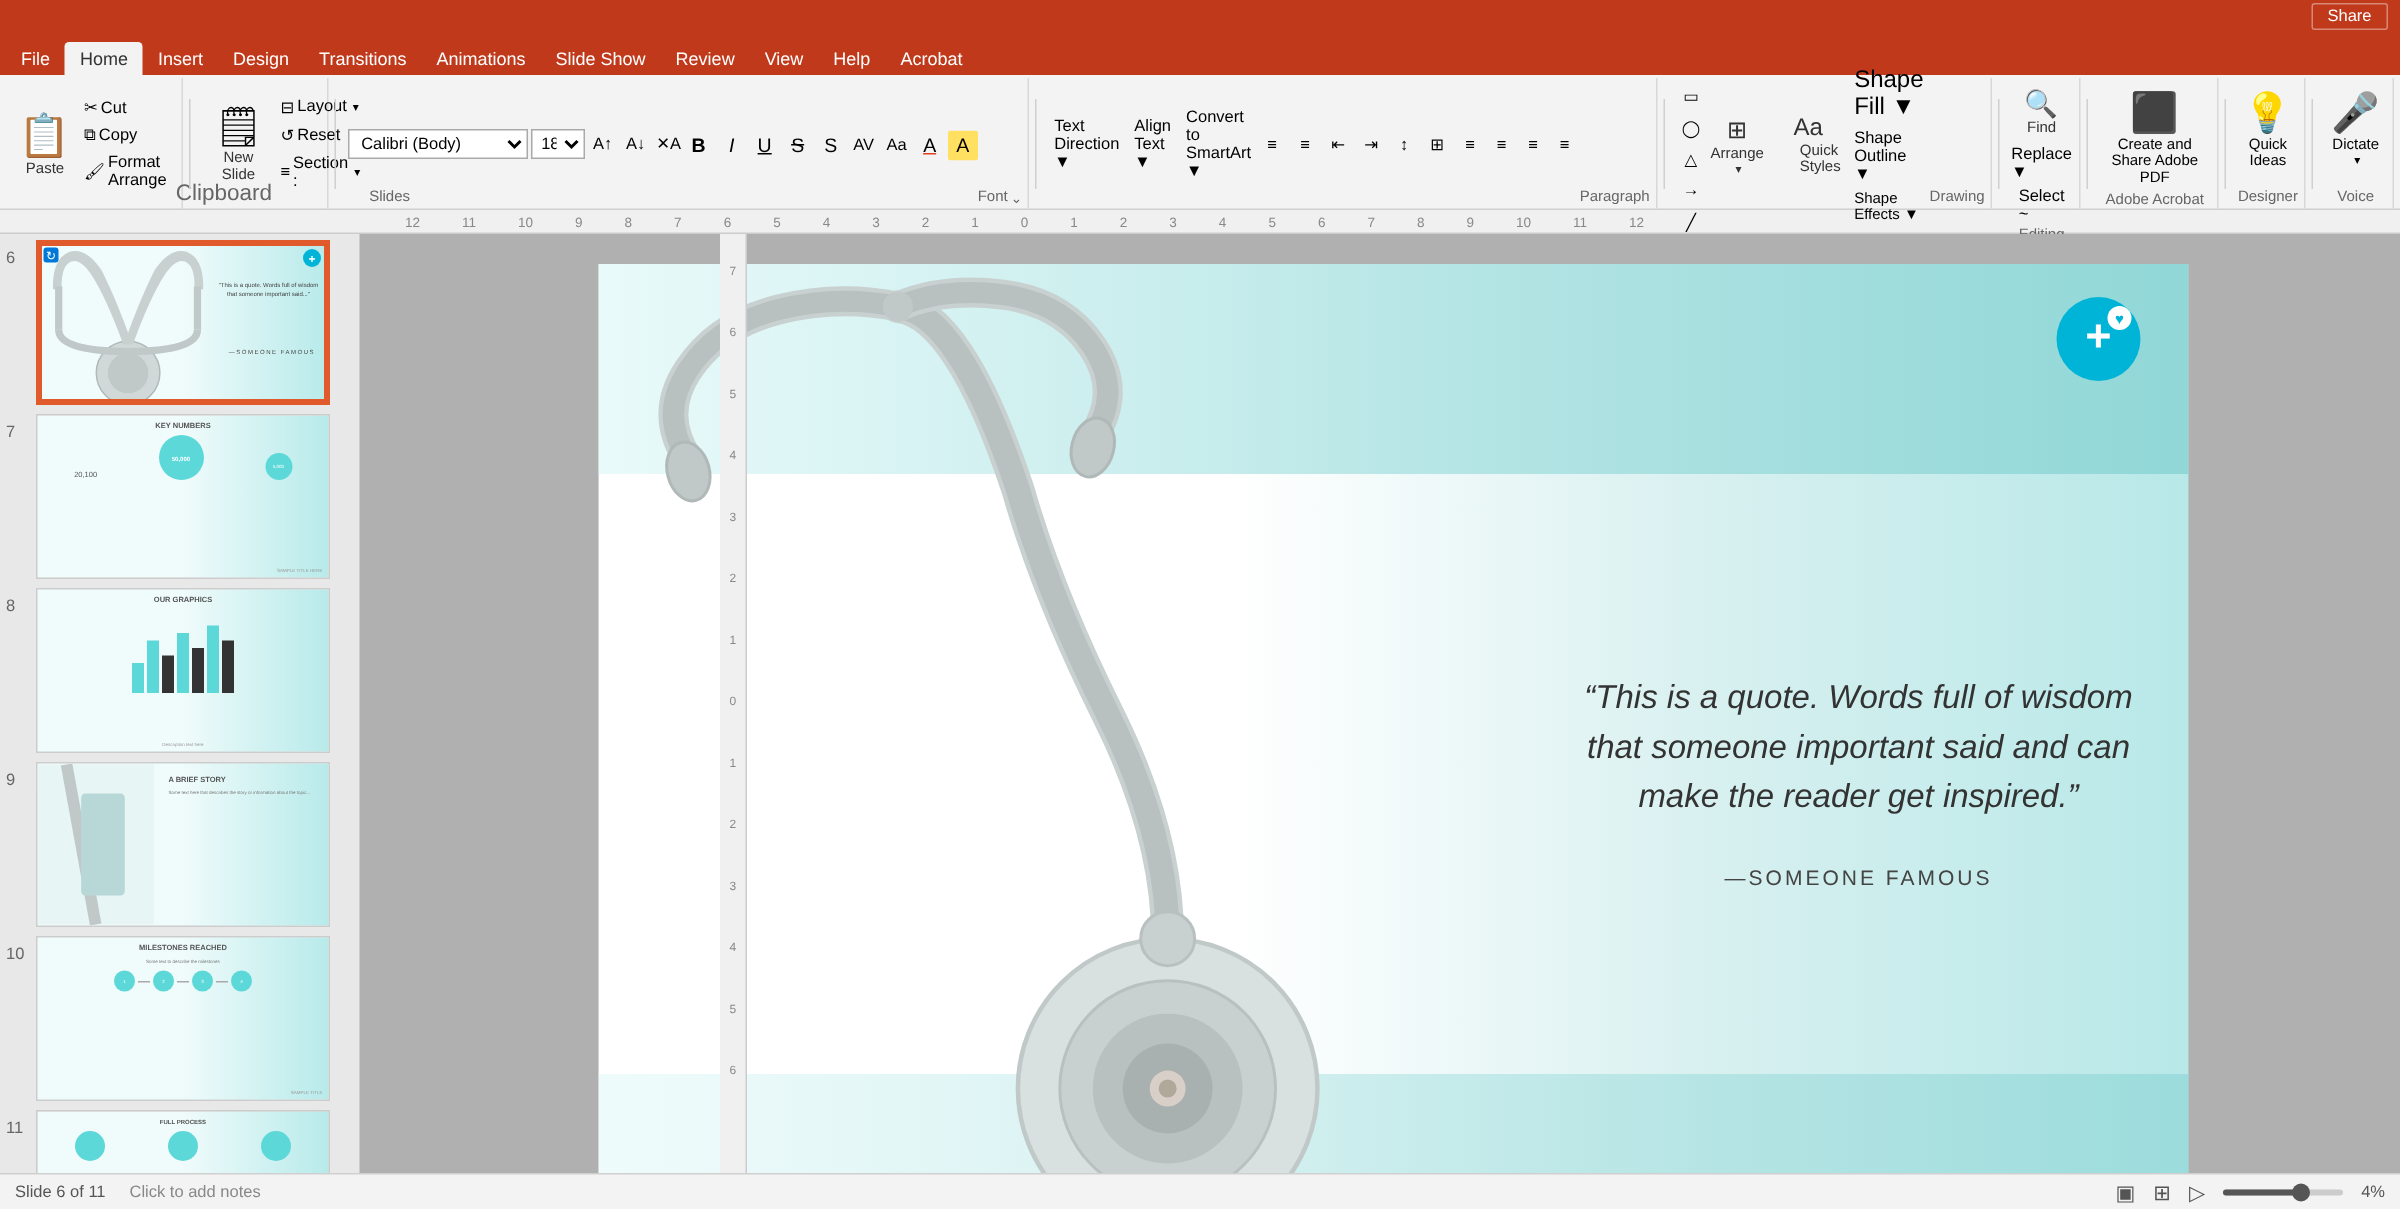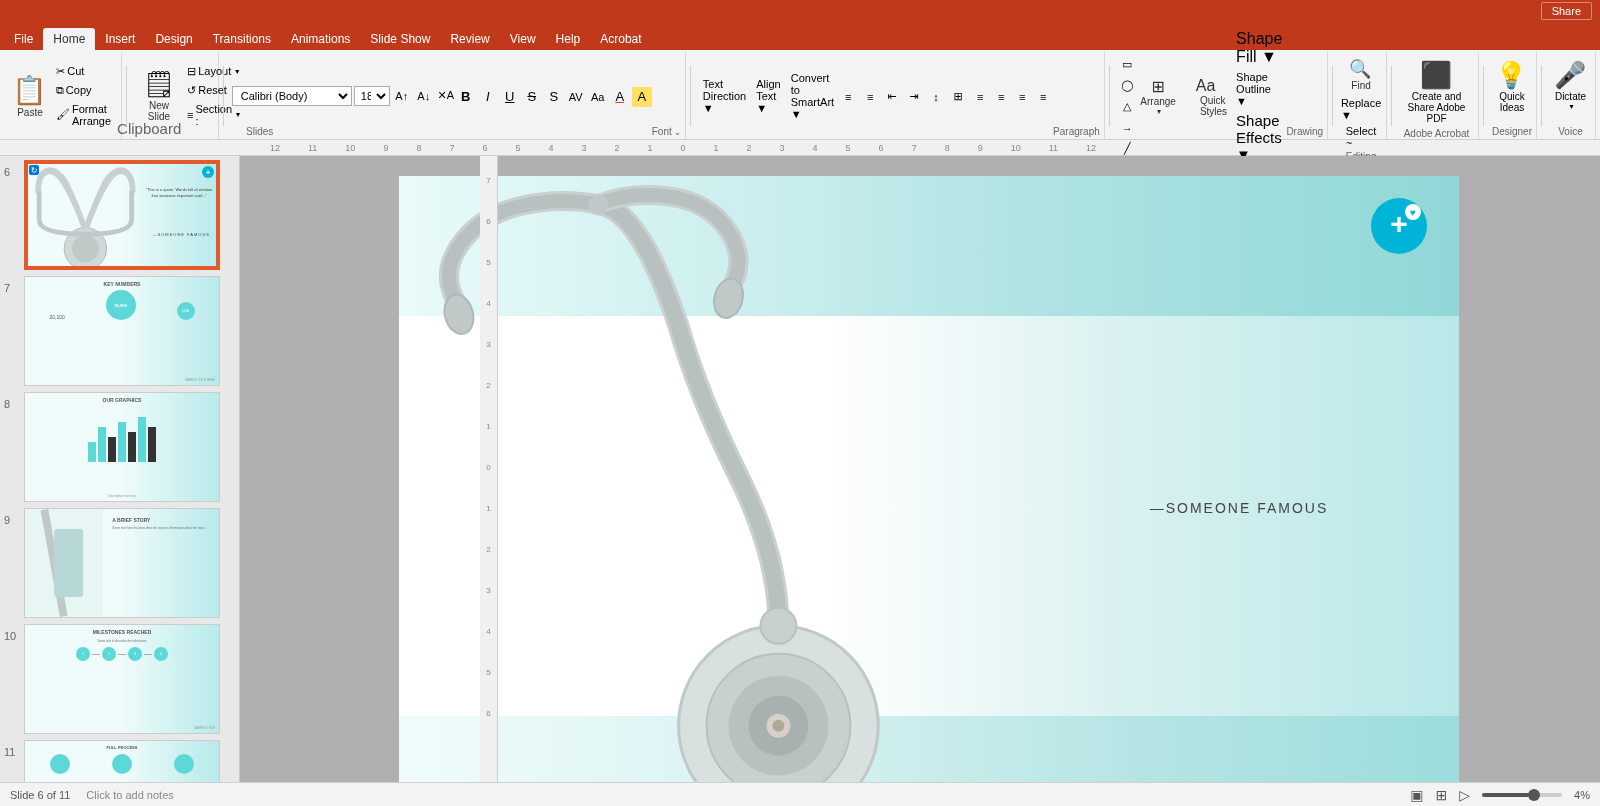--- a/index.html
+++ b/index.html
@@ -444,21 +444,21 @@
         <span class="dropdown-arrow">▾</span>
       </div>
       <div class="ribbon-btn-small" style="display:flex;flex-direction:column;align-items:center;">
         <span style="font-size:16px;">Aa</span>
         <span style="font-size:10px;margin-left:16px;">Quick
 Styles</span>
       </div>
       <div style="display:flex;flex-direction:column;gap:1px;">
         <div class="format-btn" style="font-size:16px;">Shape Fill ▼</div>
         <div class="format-btn" style="font-size:11px;">Shape Outline ▼</div>
-        <div class="format-btn" style="font-size:15px;">Shape Effects ▼</div>
+        <div class="format-btn" style="font-size:10px;">Shape Effects ▼</div>
       </div>
     </div>
     <div style="display:flex;align-items:flex-end;padding-bottom:2px;margin-top:auto;">
       <span style="font-size:10px;color:#666;">Drawing</span>
     </div>
   </div>
 
   <div class="ribbon-sep"></div>
 
   <div class="ribbon-group" style="flex-direction:column;padding:4px 6px 0 6px;">
@@ -750,20 +750,21 @@
           <path d="M200 28 Q230 15 270 20 Q310 25 330 55 Q350 85 330 115" fill="none" stroke="#b8c0c0" stroke-width="14" stroke-linecap="round"></path>
 
           <ellipse cx="60" cy="138" rx="14" ry="20" fill="#c0c8c8" stroke="#b0b8b8" stroke-width="2" transform="rotate(-15, 60, 138)"></ellipse>
 
           <ellipse cx="330" cy="122" rx="14" ry="20" fill="#c0c8c8" stroke="#b0b8b8" stroke-width="2" transform="rotate(15, 330, 122)"></ellipse>
 
           <circle cx="200" cy="28" r="10" fill="#c0c8c8"></circle>
         </svg>
 
         <div class="quote-area">
+          <div class="quote-text">“This is a quote. Words full of wisdom that someone important said and can make the reader get inspired.”</div>
           <div class="quote-author">—SOMEONE FAMOUS</div>
         </div>
 
         <div class="slide-logo">
           <svg width="60" height="60" viewBox="0 0 60 60">
             <circle cx="30" cy="30" r="28" fill="#00b4d8"></circle>
             <text x="30" y="38" text-anchor="middle" font-size="30" font-weight="bold" fill="white">+</text>
             <circle cx="44" cy="16" r="8" fill="white"></circle>
             <text x="44" y="20" text-anchor="middle" font-size="10" fill="#00b4d8">♥</text>
           </svg>

